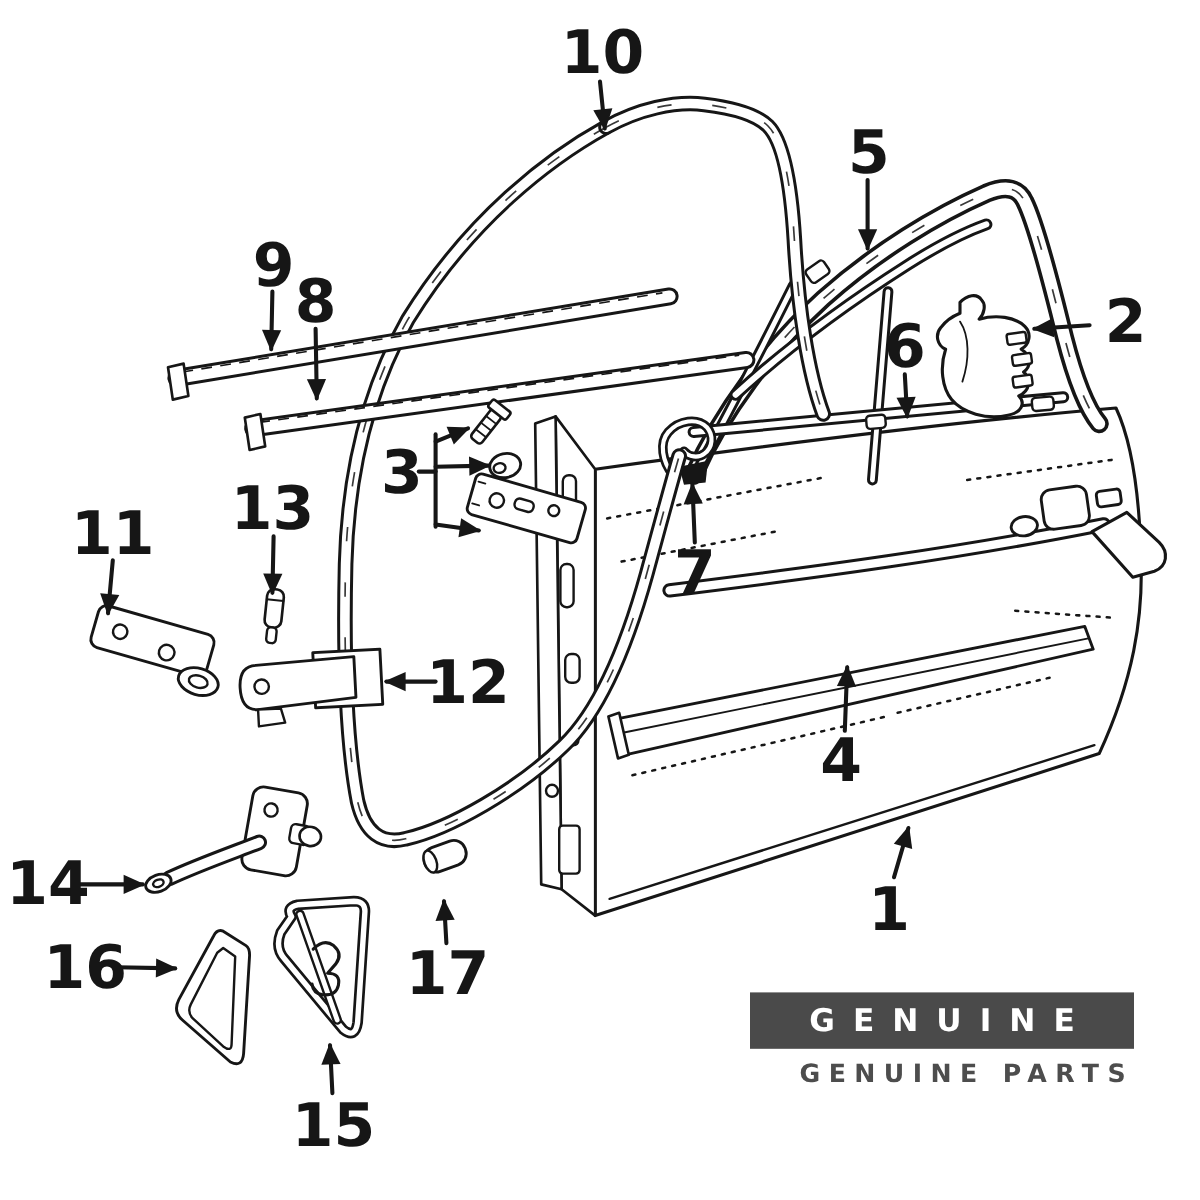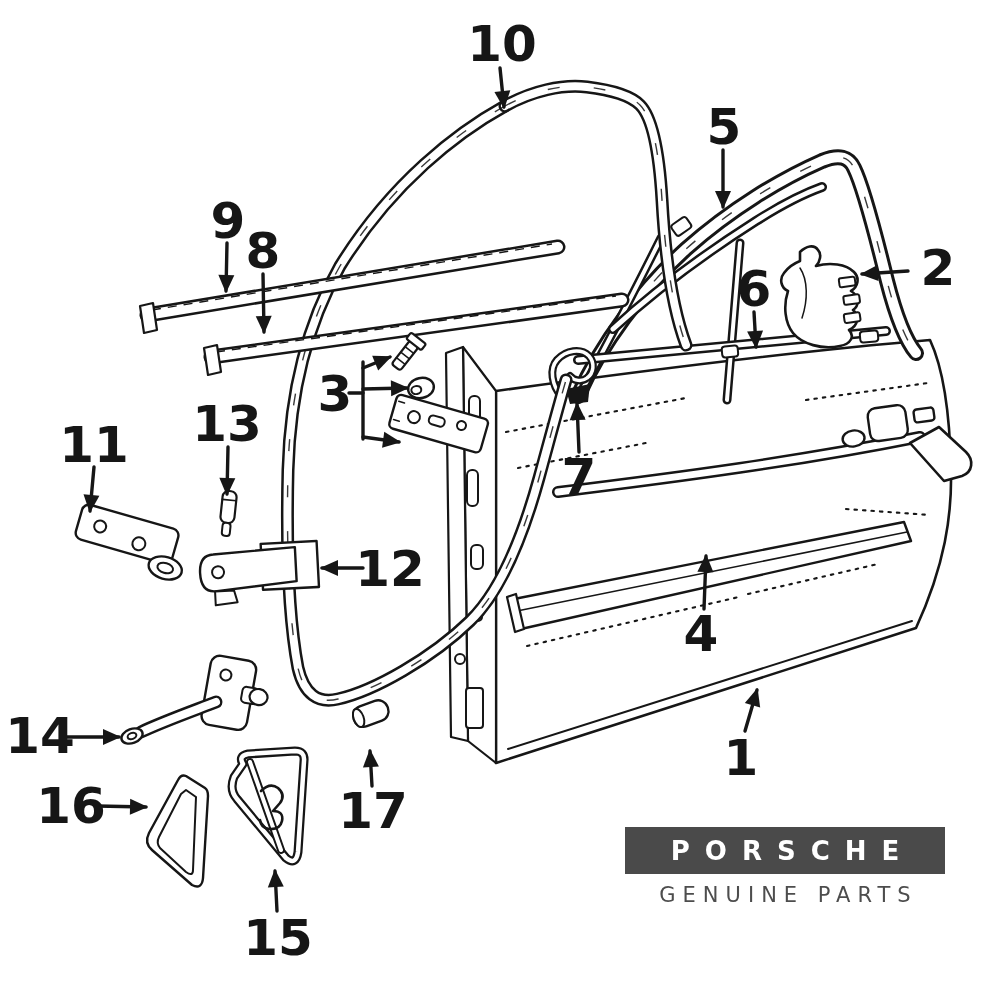--- a/index.html
+++ b/index.html
@@ -22,22 +22,22 @@
   
   .co-num{font-family:"DejaVu Sans",sans-serif;font-weight:700;font-size:50px;
           fill:currentColor;text-anchor:middle;dominant-baseline:central;}
   .co-line{stroke:currentColor;stroke-width:3.4;fill:none;stroke-linecap:round;}
 
   
   .badge{position:absolute;left:625px;top:827px;width:320px;text-align:center;}
   .badge-bar{height:47px;display:flex;align-items:center;justify-content:center;}
   .badge-bar span{font-weight:700;font-size:26px;letter-spacing:15px;padding-left:15px;
                   font-family:"DejaVu Sans",sans-serif;white-space:nowrap;}
-  .badge-sub{margin-top:9px;font-weight:400;font-size:21px;letter-spacing:7px;padding-left:7px;
-             font-family:"DejaVu Sans",sans-serif;white-space:nowrap;}
+  .badge-sub{margin-top:9px;font-weight:700;font-size:21px;letter-spacing:7px;padding-left:7px;
+             font-family:"DejaVu Sans",sans-serif;white-space:nowrap;text-align:right;}
 </style>
 </head>
 <body>
 
 <div class="canvas">
 
 <svg id="diagram-svg" viewBox="0 0 1000 1000" xmlns="http://www.w3.org/2000/svg" style="color: rgb(22, 22, 22);">
   <defs>
     <marker id="ah" markerUnits="userSpaceOnUse" markerWidth="22" markerHeight="18" refX="17" refY="9" orient="auto">
       <path d="M1,1 L19,9 L1,17 Z" fill="currentColor"></path>
@@ -279,18 +279,18 @@
         <text x="278" y="938" class="co-num">15</text>
         <line x1="97" y1="806" x2="146" y2="807" class="co-line" marker-end="url(#ah)"></line>
         <text x="71" y="806" class="co-num">16</text>
         <line x1="372" y1="786" x2="370" y2="751" class="co-line" marker-end="url(#ah)"></line>
         <text x="373" y="811" class="co-num">17</text>
       </g>
 </svg>
 
 <div class="badge">
   <div class="badge-bar" style="background: rgb(74, 74, 74);">
-    <span style="color: rgb(255, 255, 255);">PORSCHE</span>
+    <span style="color: rgb(255, 255, 255);">GENUINE</span>
   </div>
   <div class="badge-sub" style="color: rgb(77, 77, 77);">GENUINE PARTS</div>
 </div>
 
 </div>
 
 </body></html>

